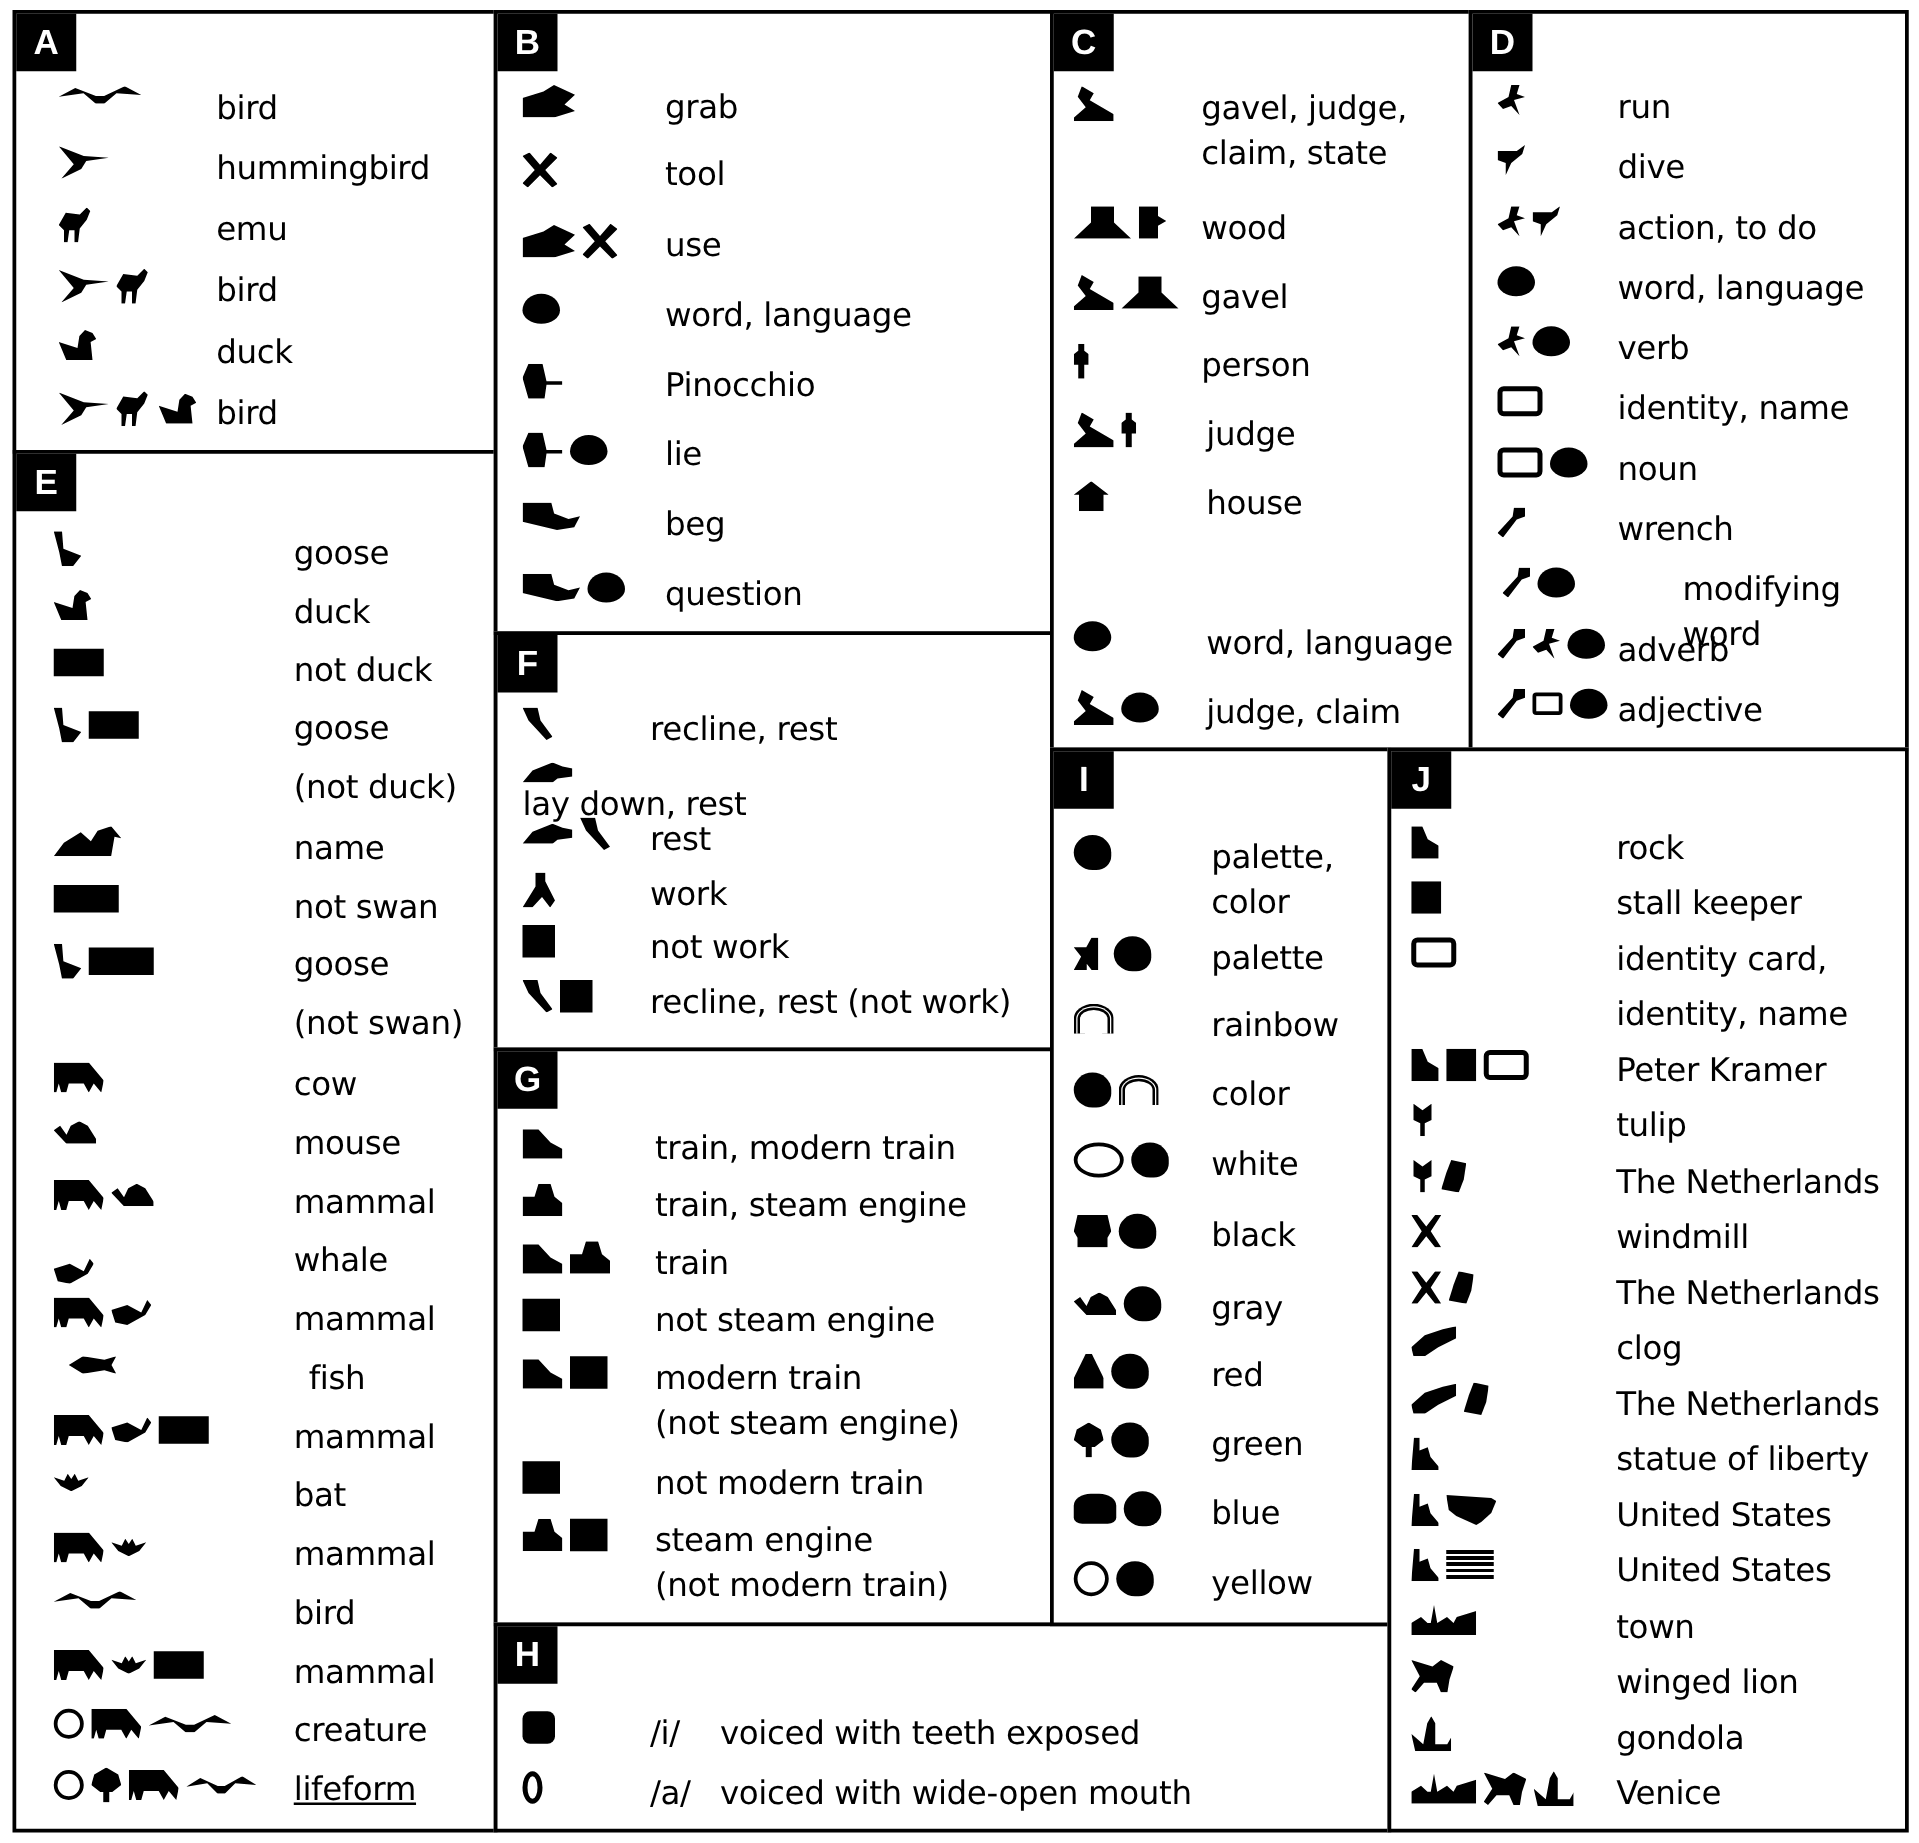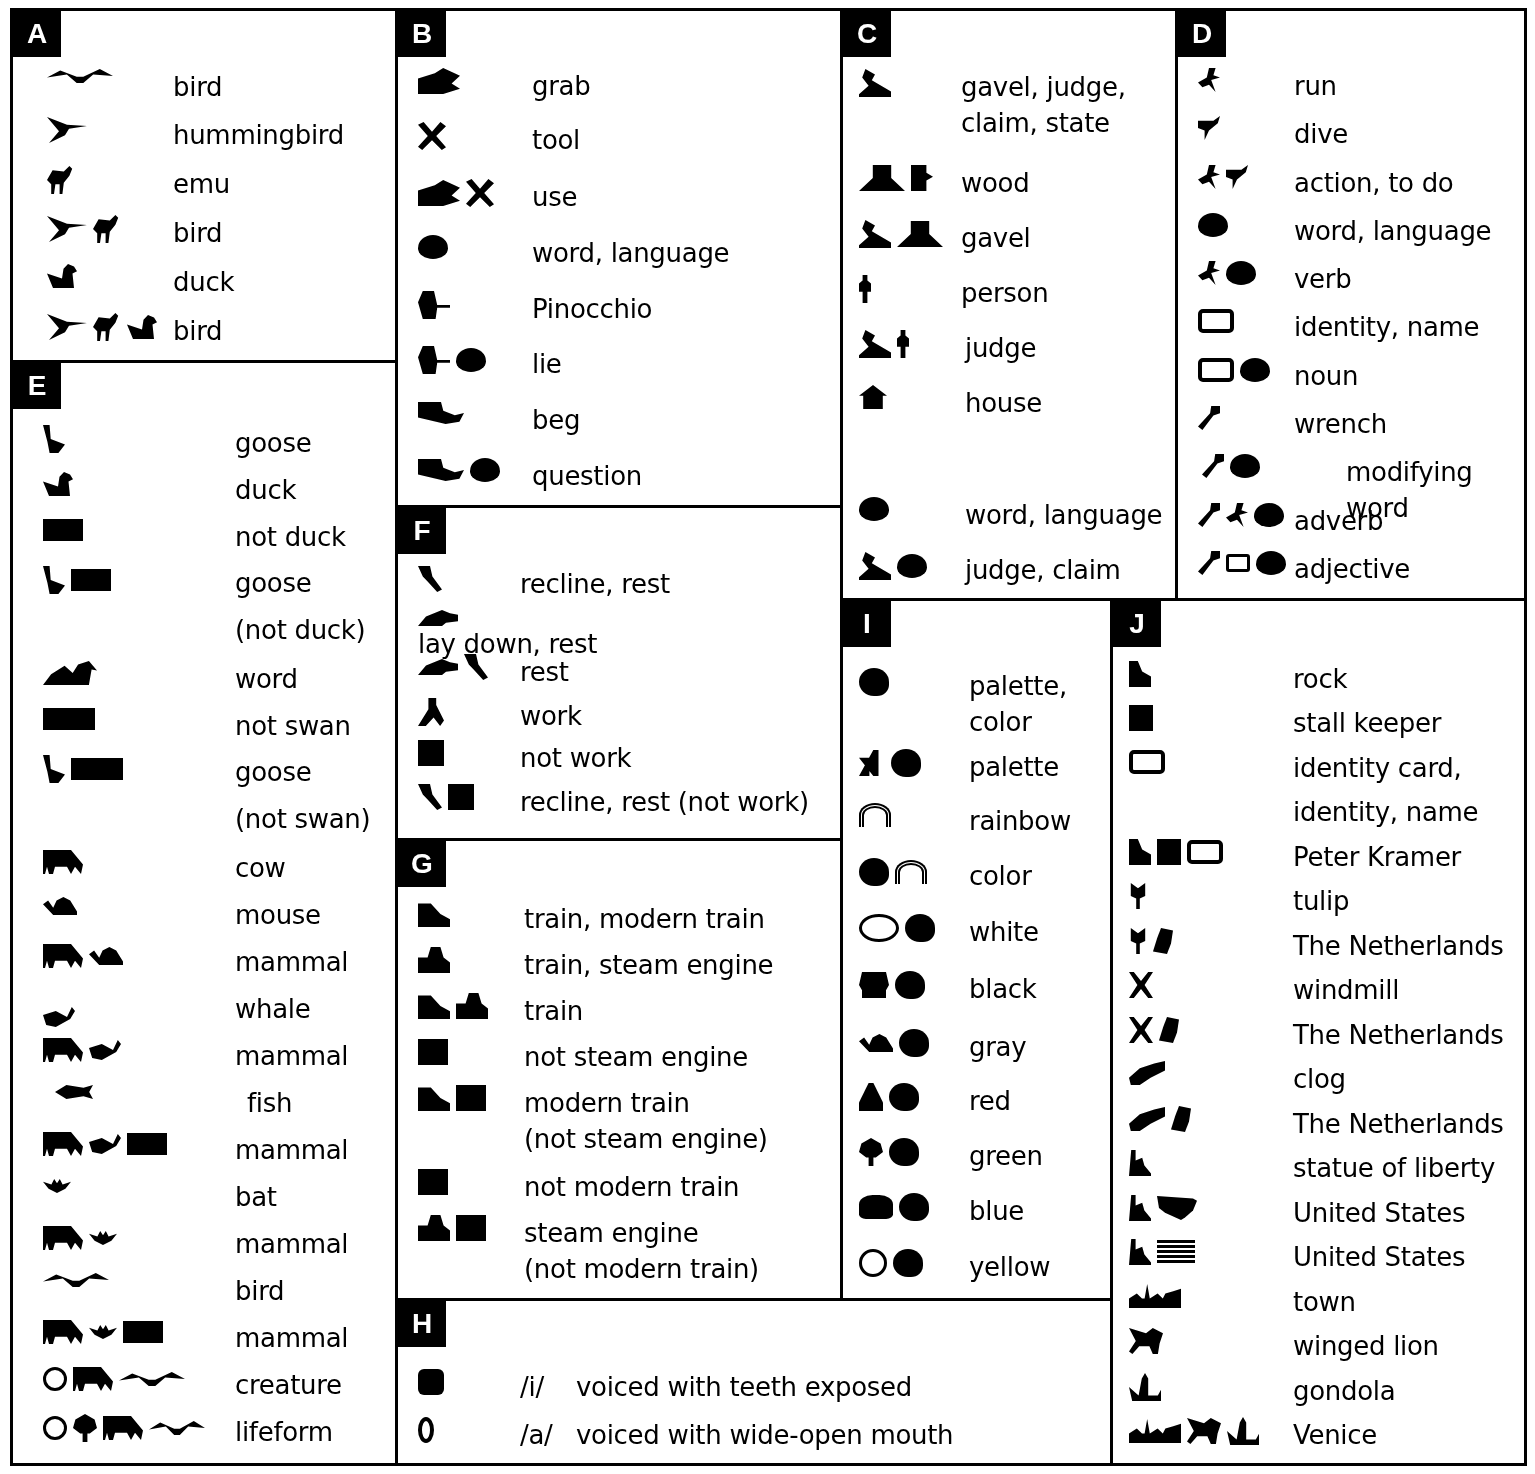--- a/index.html
+++ b/index.html
@@ -141,21 +141,21 @@
         <span class="ic goose"></span>
         <span class="ic notbox"></span>
       </div>
       <span class="txt" style="line-height:47px;margin-top:-6px">goose
 (not duck)</span>
     </div>
   <div class="row" style="left:30px;top:298px;">
       <div class="icons" style="width:192px">
         <span class="ic swan"></span>
       </div>
-      <span class="txt">word</span>
+      <span class="txt">name</span>
     </div>
   <div class="row" style="left:30px;top:345px;">
       <div class="icons" style="width:192px">
         <span class="ic notbox" style="width:52px"></span>
       </div>
       <span class="txt">not swan</span>
     </div>
   <div class="row" style="left:30px;top:392px;">
       <div class="icons" style="width:192px">
         <span class="ic goose"></span>
@@ -238,21 +238,21 @@
       <span class="txt">mammal</span>
     </div>
   <div class="row" style="left:30px;top:1004px;">
       <div class="icons" style="width:192px">
         <span class="ic microbe"></span>
         <span class="ic cow"></span>
         <span class="ic bird"></span>
       </div>
       <span class="txt">creature</span>
     </div>
-  <div class="row" style="left:30px;top:1051px;">
+  <div class="row" style="left:30px;top:1051px;text-decoration:underline;">
       <div class="icons" style="width:192px">
         <span class="ic microbe"></span>
         <span class="ic tree"></span>
         <span class="ic cow"></span>
         <span class="ic bird" style="width:56px"></span>
       </div>
       <span class="txt">lifeform</span>
     </div>
 </div>
 

